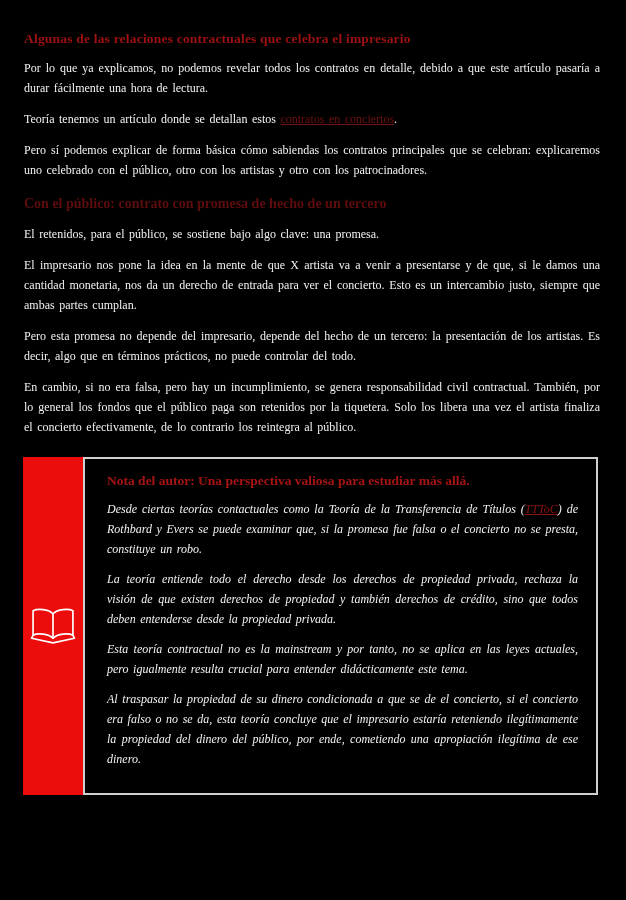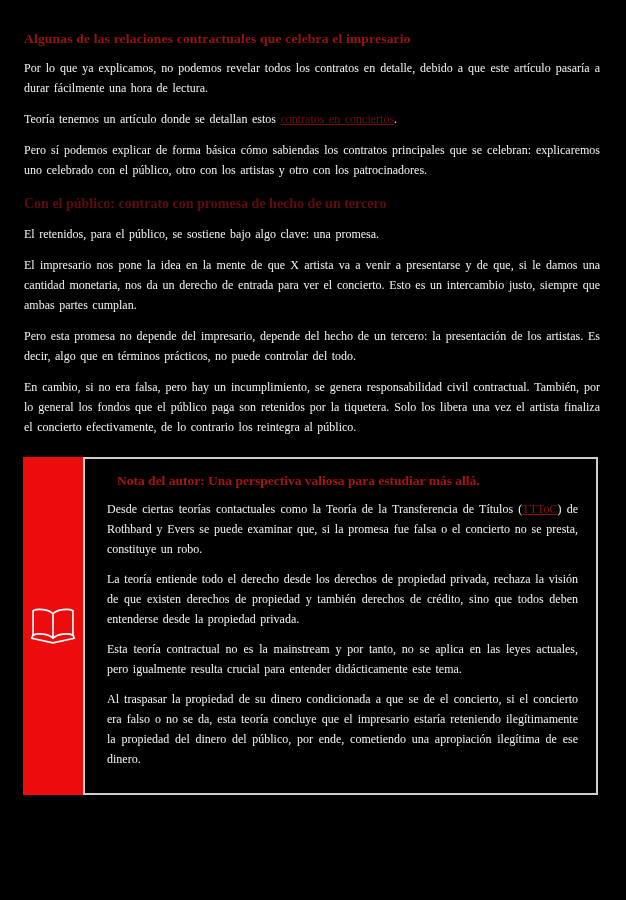--- a/index.html
+++ b/index.html
@@ -64,23 +64,23 @@
   .note-content {
     flex: 1;
     border: 2px solid #cfcfcf;
     background: #000;
     padding: 12px 18px 14px 22px;
   }
   h3.note-heading {
     color: #a81414;
     font-size: 13.5px;
     font-weight: bold;
-    margin: 2px 0 10px 10px;
+    margin: 2px 0 10px 0;
   }
-  .note-content p.body-para { margin: 10px 0; }
+  .note-content p.body-para { margin: 10px 0; font-style: italic; }
   .book-icon-svg { display: block; }
 </style>
 </head>
 <body>
 
 <div class="page">
 
   <h1 class="main-heading">Algunas de las relaciones contractuales que celebra el impresario</h1>
 
   <p class="body-para">Por lo que ya explicamos, no podemos revelar todos los contratos en detalle, debido a que este artículo pasaría a durar fácilmente una hora de lectura.</p>

